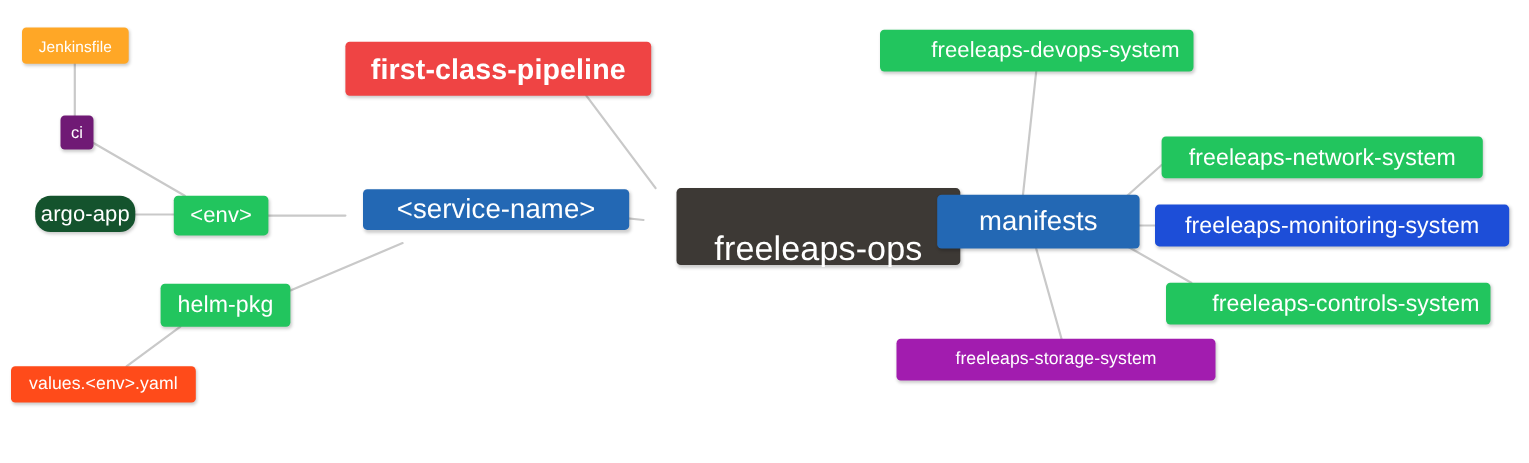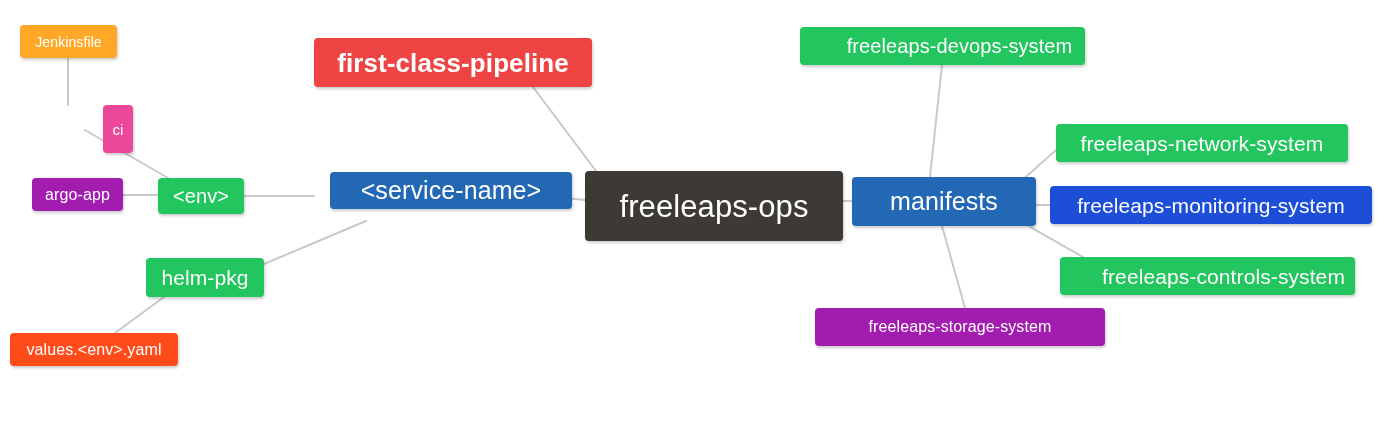--- a/index.html
+++ b/index.html
@@ -59,42 +59,42 @@
       <line x1="168" y1="178" x2="85" y2="130" stroke="#c9c9c9" stroke-width="2" stroke-linecap="round"></line>
       <line x1="68" y1="105" x2="68" y2="58" stroke="#c9c9c9" stroke-width="2" stroke-linecap="round"></line>
       <line x1="164" y1="297" x2="115" y2="333" stroke="#c9c9c9" stroke-width="2" stroke-linecap="round"></line>
       <line x1="930" y1="177" x2="942" y2="65" stroke="#c9c9c9" stroke-width="2" stroke-linecap="round"></line>
       <line x1="1009" y1="192" x2="1056" y2="150" stroke="#c9c9c9" stroke-width="2" stroke-linecap="round"></line>
       <line x1="1009" y1="205" x2="1050" y2="205" stroke="#c9c9c9" stroke-width="2" stroke-linecap="round"></line>
       <line x1="1009" y1="215" x2="1083" y2="257" stroke="#c9c9c9" stroke-width="2" stroke-linecap="round"></line>
       <line x1="942" y1="226" x2="965" y2="308" stroke="#c9c9c9" stroke-width="2" stroke-linecap="round"></line>
     </svg>
   <div id="node-layer">
-      <div class="node" style="left: 585px; top: 171px; width: 258px; height: 70px; background: rgb(61, 57, 53); font-size: 31px;">
+      <div class="node" style="left: 615px; top: 171px; width: 258px; height: 70px; background: rgb(61, 57, 53); font-size: 31px; align-items: flex-end;">
         <span class="node-label">freeleaps-ops</span>
       </div>
       <div class="node" style="left: 314px; top: 172px; width: 242px; height: 37px; background: rgb(35, 104, 180); font-size: 25px; margin-left: 16px;">
         <span class="node-label">&lt;service-name&gt;</span>
       </div>
       <div class="node" style="left: 852px; top: 177px; width: 184px; height: 49px; background: rgb(35, 104, 180); font-size: 25px;">
         <span class="node-label">manifests</span>
       </div>
       <div class="node" style="left: 314px; top: 38px; width: 278px; height: 49px; background: #ef4444; font-size: 26px; font-weight: bold;">
         <span class="node-label">first-class-pipeline</span>
       </div>
       <div class="node" style="left: 158px; top: 178px; width: 86px; height: 36px; background: rgb(34, 197, 94); font-size: 20px;">
         <span class="node-label">&lt;env&gt;</span>
       </div>
-      <div class="node" style="left: 55px; top: 105px; width: 30px; height: 48px; background: #ec4899; font-size: 15px; margin-left: 48px;">
+      <div class="node" style="left: 55px; top: 105px; width: 30px; height: 31px; background: #701a75; font-size: 15px;">
         <span class="node-label">ci</span>
       </div>
       <div class="node" style="left: 20px; top: 25px; width: 97px; height: 33px; background: rgb(255, 167, 38); font-size: 14px;">
         <span class="node-label">Jenkinsfile</span>
       </div>
-      <div class="node" style="left: 32px; top: 178px; width: 91px; height: 33px; background: #a21caf; font-size: 16px;">
+      <div class="node" style="left: 32px; top: 178px; width: 91px; height: 33px; background: #14532d; font-size: 20px; border-radius: 14px;">
         <span class="node-label">argo-app</span>
       </div>
       <div class="node" style="left: 146px; top: 258px; width: 118px; height: 39px; background: rgb(34, 197, 94); font-size: 21px;">
         <span class="node-label">helm-pkg</span>
       </div>
       <div class="node" style="left: 10px; top: 333px; width: 168px; height: 33px; background: rgb(255, 75, 26); font-size: 16px;">
         <span class="node-label">values.&lt;env&gt;.yaml</span>
       </div>
       <div class="node" style="left: 800px; top: 27px; width: 285px; height: 38px; background: rgb(34, 197, 94); font-size: 20px; padding-left: 44px;">
         <span class="node-label">freeleaps-devops-system</span>

